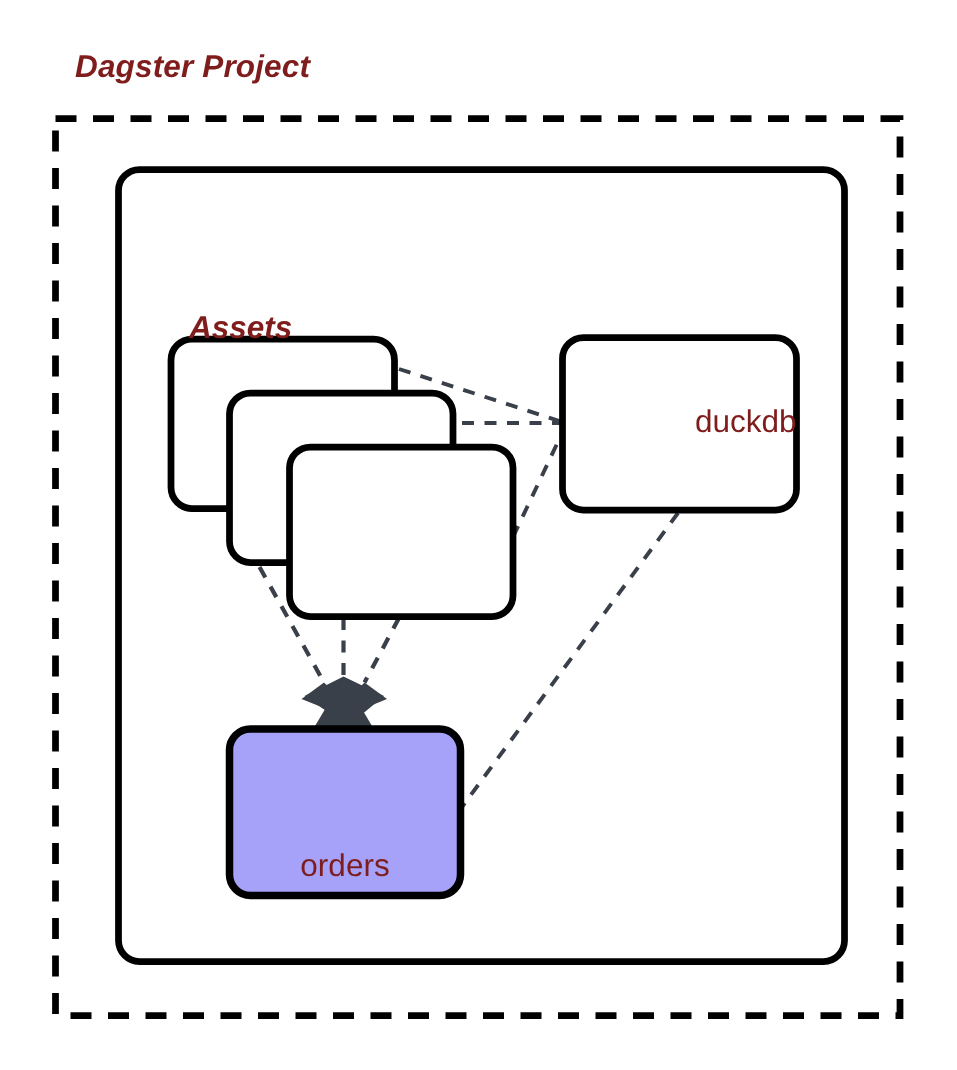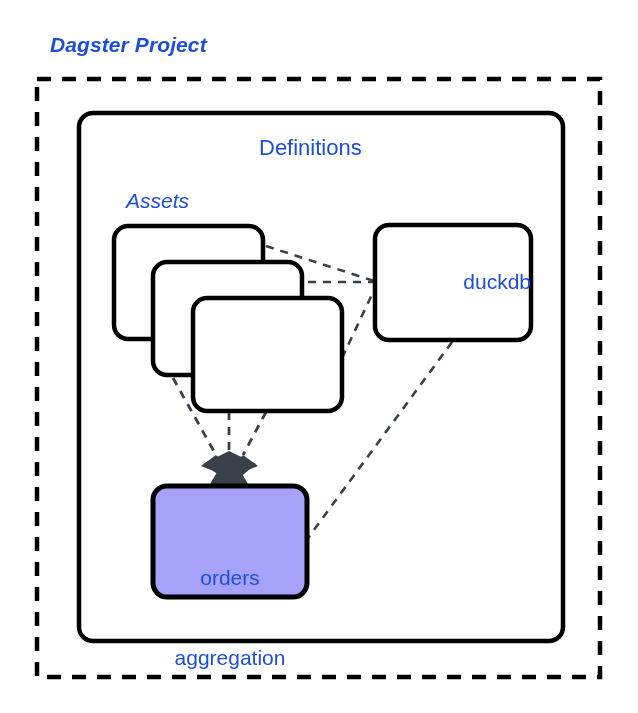--- a/index.html
+++ b/index.html
@@ -23,33 +23,34 @@
     position: absolute;
     left: 0;
     top: 0;
     width: 638px;
     height: 713px;
   }
   .txt {
     position: absolute;
     white-space: pre;
     line-height: 1.12;
-    color: #1d4ed8;
+    color: #7f1d1d;
     user-select: none;
   }
   .title-italic {
     font-style: italic;
     font-weight: 700;
     font-size: 21px;
     letter-spacing: 0.1px;
   }
   .group-label {
     font-style: italic;
-    font-weight: 400;
+    font-weight: 700;
     font-size: 21px;
+    margin-top: 18px;
   }
   .section-label {
     font-style: normal;
     font-weight: 400;
     font-size: 22px;
   }
   .node-label {
     font-style: normal;
     font-weight: 400;
     font-size: 21px;
@@ -102,25 +103,23 @@
     <rect x="153" y="262" width="149" height="113" rx="14" ry="14" fill="#ffffff" stroke="#000000" stroke-width="4.5"></rect>
 
     <rect x="193" y="298" width="149" height="113" rx="14" ry="14" fill="#ffffff" stroke="#000000" stroke-width="4.5"></rect>
 
     <rect x="375" y="225" width="156" height="115" rx="14" ry="14" fill="#ffffff" stroke="#000000" stroke-width="4.5"></rect>
 
     <rect x="153" y="486" width="154" height="111" rx="14" ry="14" fill="#A6A2FA" stroke="#000000" stroke-width="5"></rect>
 
   </svg>
 
-  <div class="txt section-label" style="left:259px; top:136px;">Definitions</div>
 
   <div class="txt group-label" style="left:126px; top:189px;">Assets</div>
 
 
   <div class="txt node-label" style="left:375px; top:270px; width:156px;">duckdb</div>
 
   <div class="txt purple-label" style="left:153px; top:511px; width:154px;">
     <div>orders</div>
-    <div>aggregation</div>
   </div>
 
 </div>
 
 </body></html>

